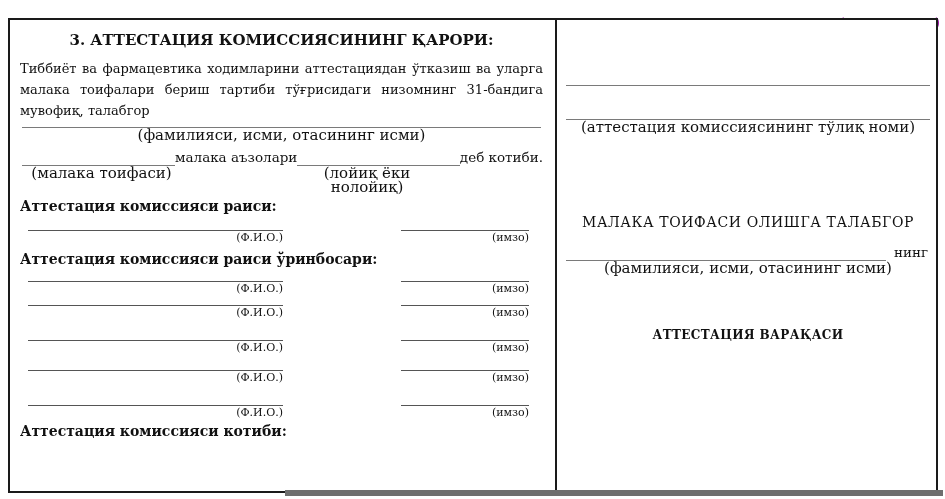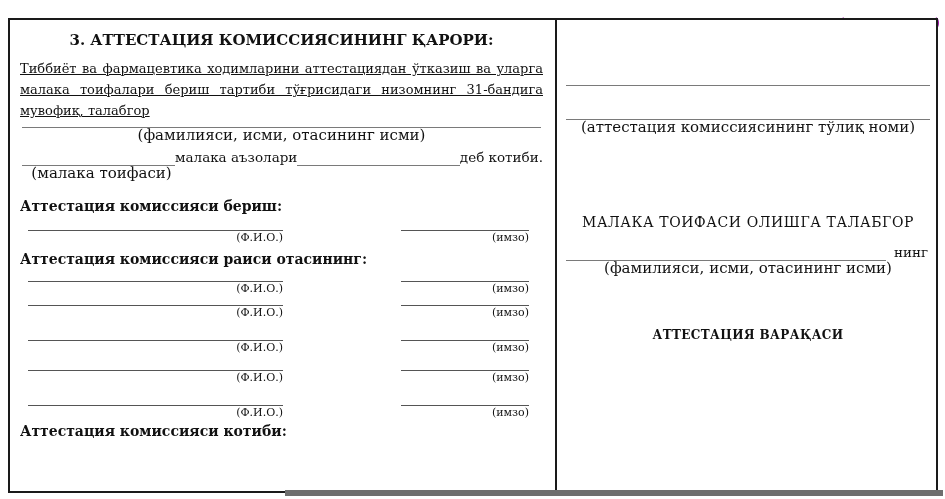--- a/index.html
+++ b/index.html
@@ -32,21 +32,21 @@
     flex: 1;
     padding: 0 4px 0 7px;
   }
   .decision-title {
     margin-top: 11px;
     text-align: center;
     font-weight: bold;
     font-size: 15px;
     line-height: 19px;
   }
-  .intro { margin-top: 8px; font-size: 13px; line-height: 21px; text-decoration: underline; }
+  .intro { margin-top: 8px; font-size: 13px; line-height: 21px; }
   .intro .jline { text-align: justify; text-align-last: justify; }
   .intro .jline.last { text-align-last: left; }
   .rule-full {
     margin: 6px 2px 0 2px;
     border-bottom: 1px solid #7a7a7a;
     height: 0;
   }
   .caption {
     font-size: 15px; line-height: 14px;
     text-align: center; color: #111;
@@ -131,36 +131,37 @@
     <div class="caption">(фамилияси, исми, отасининг исми)</div>
 
     <div class="cat-row">
       <span class="blank b1"></span>
       <span class="txt">малака аъзолари</span>
       <span class="blank b2"></span>
       <span class="txt">деб котиби.</span>
     </div>
     <div class="cat-caps">
       <span class="cap1 caption">(малака тоифаси)</span>
-    </div>
-
-    <div class="sec-heading h1">Аттестация комиссияси бериш:</div>
+      <span class="cap2 caption">(лойиқ ёки нолойиқ)</span>
+    </div>
+
+    <div class="sec-heading h1">Аттестация комиссияси раиси:</div>
     <div class="sig-row lh15">
       <div class="col fio">
         <div class="line"></div>
         <div class="lab">(Ф.И.О.)</div>
       </div>
       <div class="gap"></div>
       <div class="col sign">
         <div class="line"></div>
         <div class="lab">(имзо)</div>
       </div>
     </div>
 
-    <div class="sec-heading h2">Аттестация комиссияси раиси отасининг:</div>
+    <div class="sec-heading h2">Аттестация комиссияси раиси ўринбосари:</div>
     <div class="sig-row lh13">
       <div class="col fio">
         <div class="line"></div>
         <div class="lab">(Ф.И.О.)</div>
       </div>
       <div class="gap"></div>
       <div class="col sign">
         <div class="line"></div>
         <div class="lab">(имзо)</div>
       </div>

